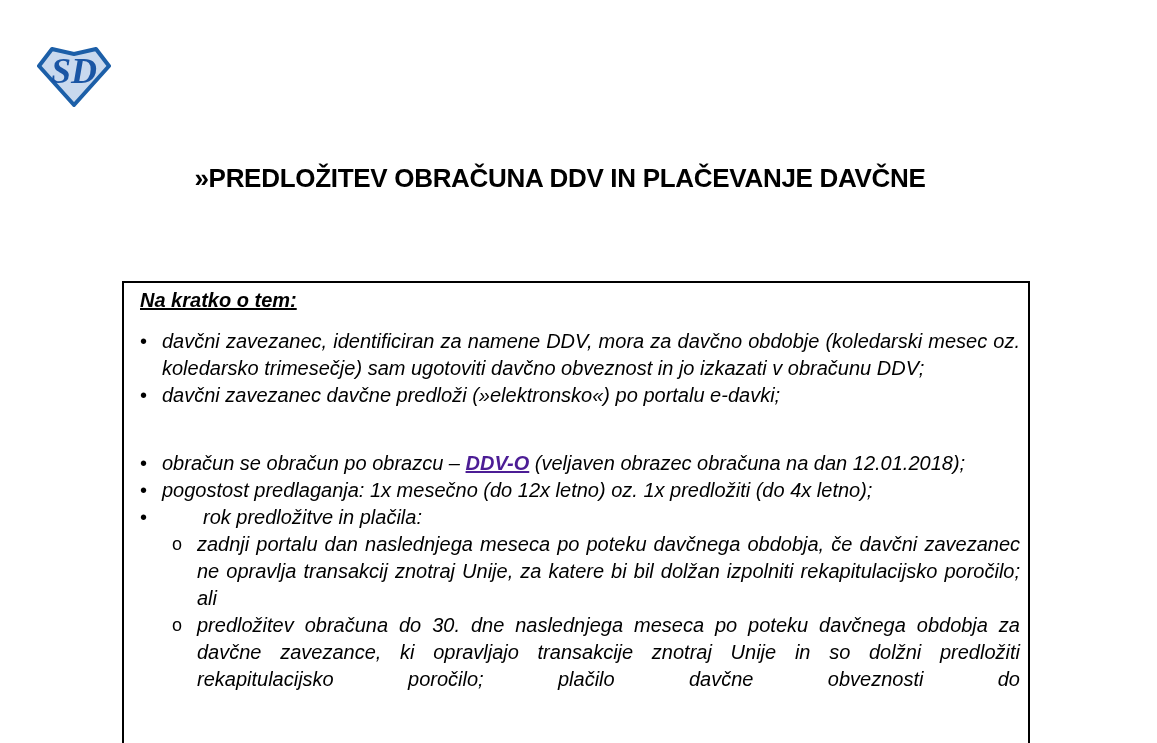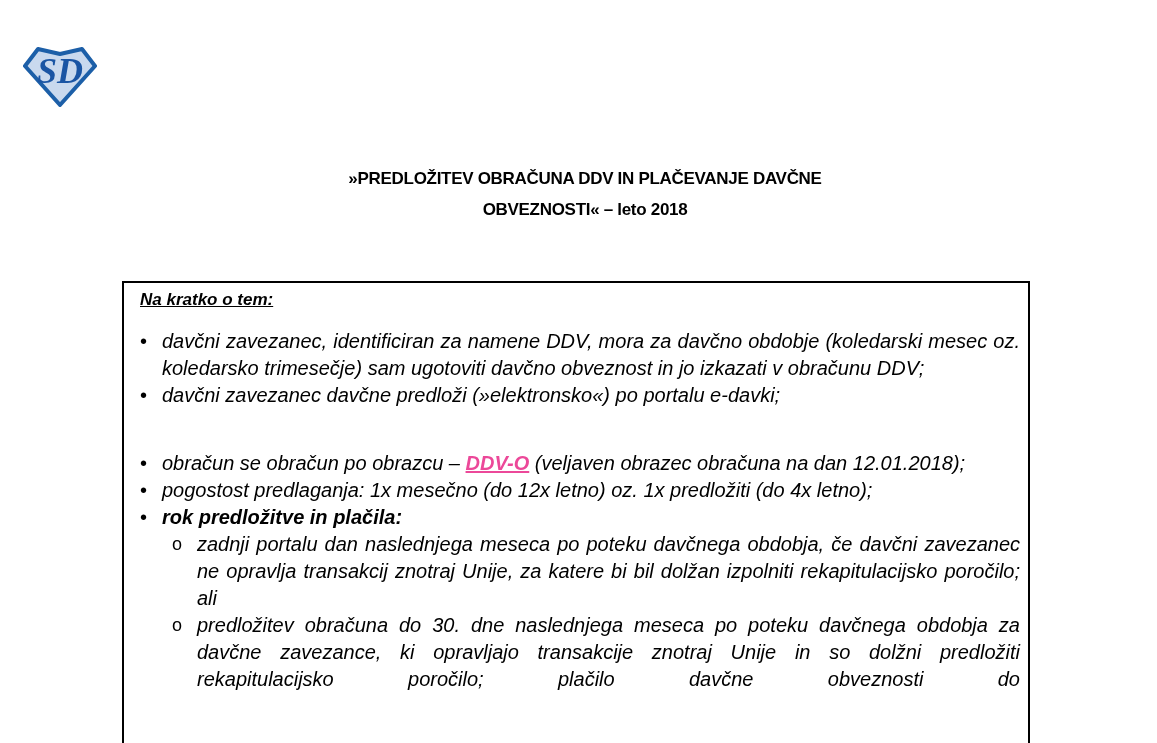--- a/index.html
+++ b/index.html
@@ -9,53 +9,53 @@
     height: 743px;
     position: relative;
     overflow: hidden;
     font-family: "Liberation Sans", sans-serif;
     color: #000;
   }
 
   
   .logo {
     position: absolute;
-    left: 22px;
+    left: 36px;
     top: 45px;
     width: 76px;
     height: 62px;
   }
 
   
   .title {
     position: absolute;
-    left: 131px;
+    left: 106px;
     top: 163px;
     width: 908px;
     text-align: center;
     font-weight: bold;
-    font-size: 17px;
+    font-size: 26px;
     line-height: 31px;
     letter-spacing: -0.3px;
   }
 
   
   .info-box {
     position: absolute;
     left: 122px;
     top: 281px;
     width: 908px;
     height: 600px;               
     border: 2px solid #000;
     padding: 4px 8px 0 16px;
   }
 
   .box-heading {
     display: inline-block;
-    font-size: 17px;
+    font-size: 20px;
     font-weight: bold;
     font-style: italic;
     text-decoration: underline;
     line-height: 26px;
   }
 
   .bullets { margin-top: 15px; }
 
   .b-row {
     display: flex;
@@ -66,44 +66,43 @@
   }
   .b-row .marker {
     flex: none;
     width: 22px;
     text-align: left;
     font-style: normal;
   }
   .b-row.lvl2 { margin-left: 32px; }
   .b-row.lvl2 .marker { width: 25px; font-size: 18px; }
   .b-row .txt { flex: 1 1 auto; }
-  .b-row.bold .txt { font-weight: bold; }
+  .b-row.bold .txt { font-weight: normal; margin-left: 41px; }
   .b-row.justify-last .txt { text-align-last: justify; }
 
   .spacer { height: 41px; }
 
   a.doc-link {
-    color: #ec4899;
+    color: #4c1d95;
     font-weight: bold;
     text-decoration: underline;
   }
 </style>
 </head>
 <body>
 
 <div class="logo">
   <svg width="76" height="62" viewBox="0 0 76 62" xmlns="http://www.w3.org/2000/svg">
     <path d="M3 21 L16 4 L38 9 L60 4 L73 21 L38 60 Z" fill="#C9D9EE" stroke="#1C5FA8" stroke-width="4" stroke-linejoin="round"></path>
     <text x="38" y="38" text-anchor="middle" font-family="Liberation Serif, serif" font-size="36" font-style="italic" font-weight="bold" fill="#1A55A4">SD</text>
   </svg>
 </div>
 
 <div class="title">
   <div>»PREDLOŽITEV OBRAČUNA DDV IN PLAČEVANJE DAVČNE</div>
-  <div>OBVEZNOSTI« – leto 2018</div>
 </div>
 
 <div class="info-box">
   <span class="box-heading">Na kratko o tem:</span>
 
   <div class="bullets">
 
     <div class="b-row">
       <span class="marker">•</span>
       <span class="txt">davčni zavezanec, identificiran za namene DDV, mora za davčno obdobje (koledarski mesec oz. koledarsko trimesečje) sam ugotoviti davčno obveznost in jo izkazati v obračunu DDV;</span>

